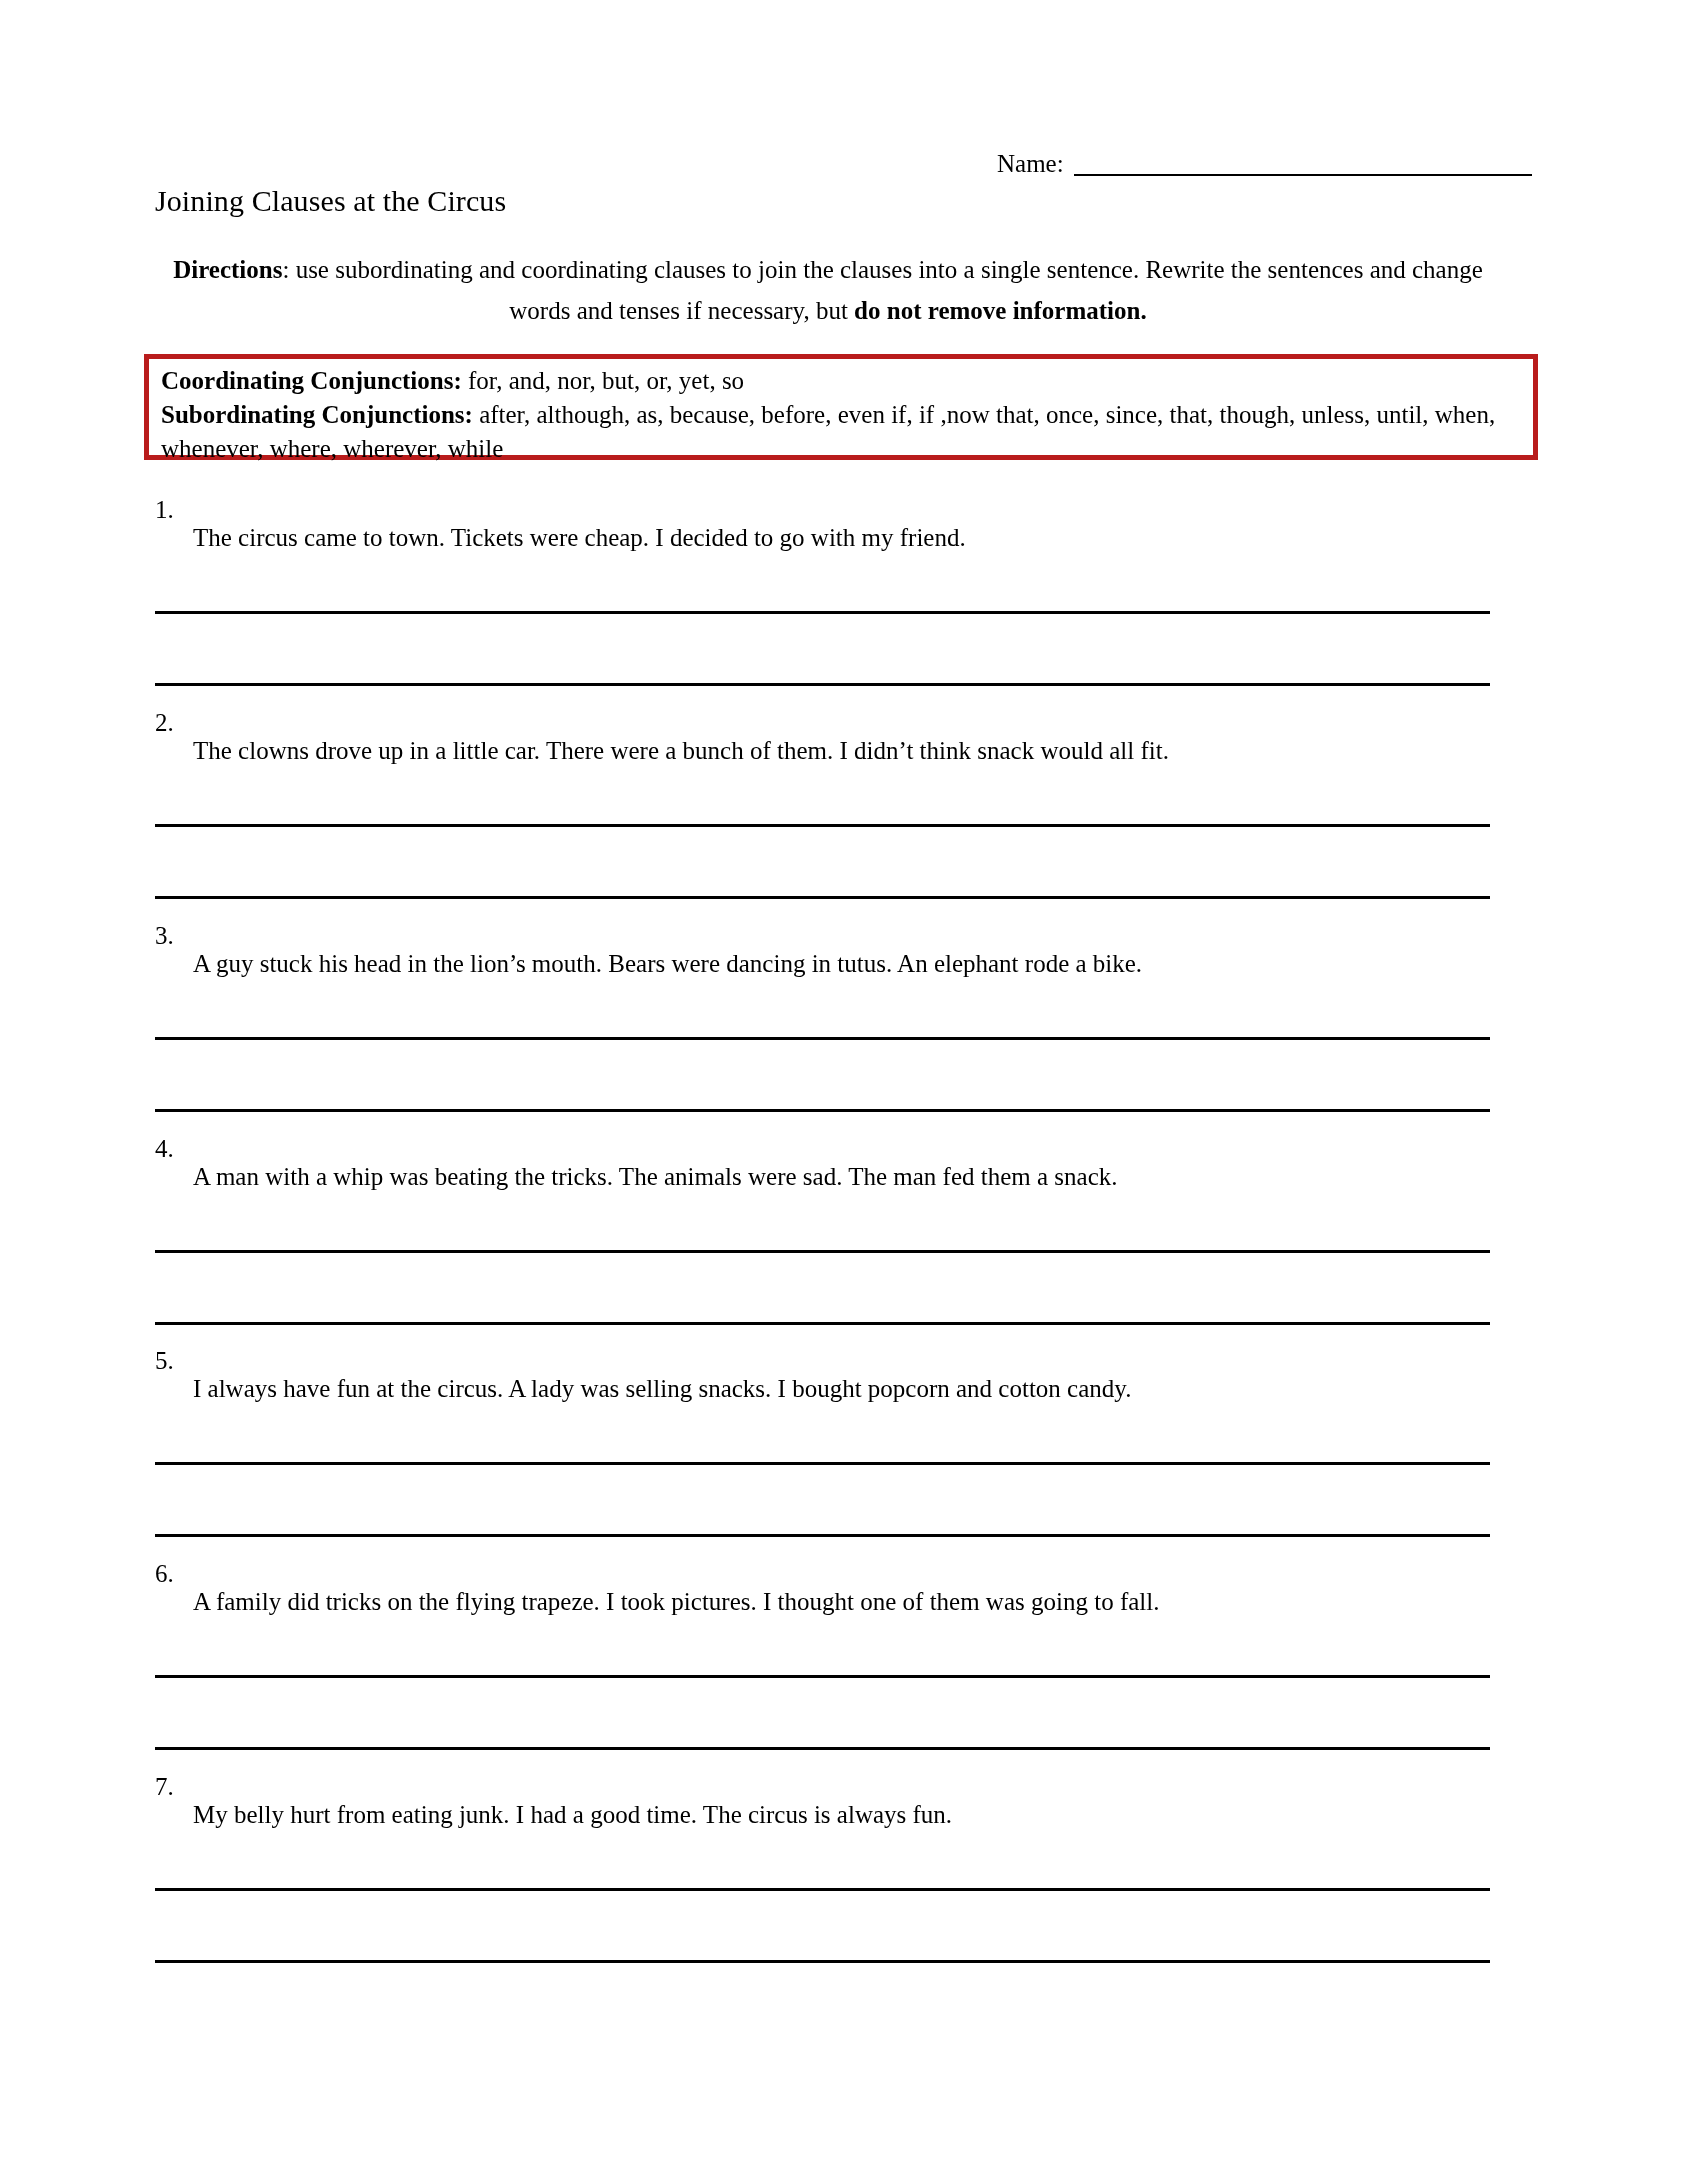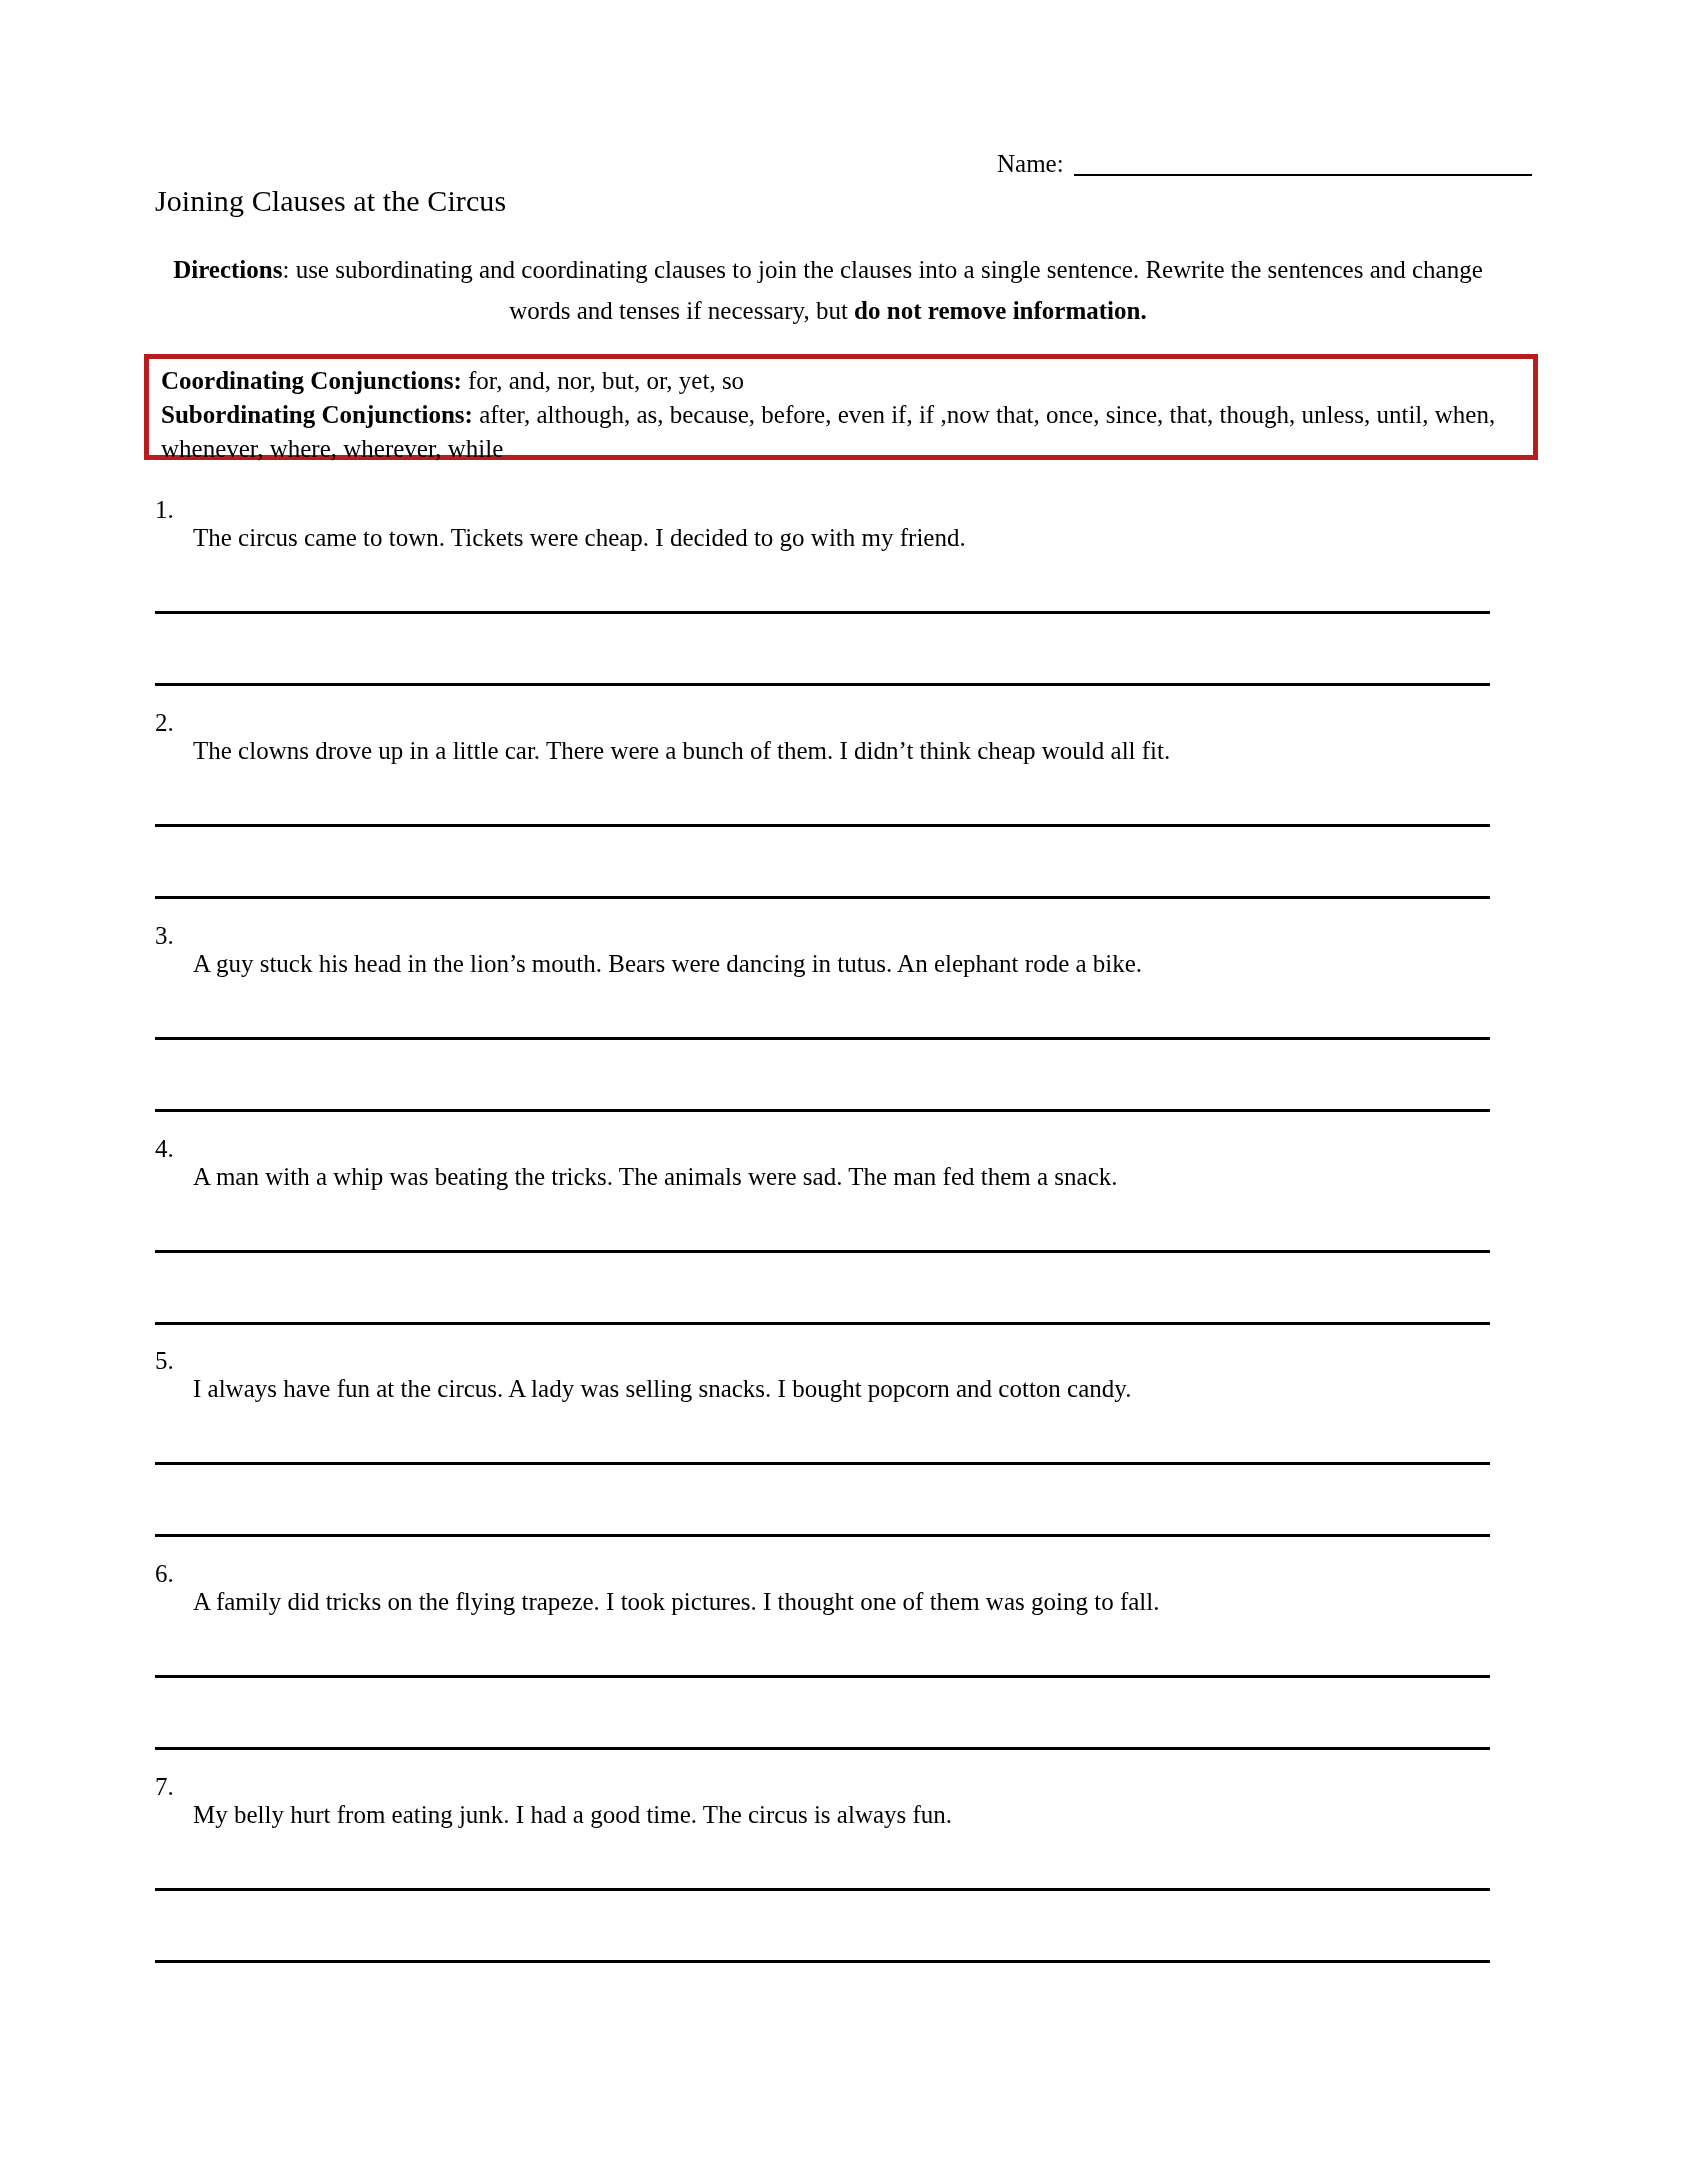--- a/index.html
+++ b/index.html
@@ -143,21 +143,21 @@
       <span class="q-num">1.</span>
       <span class="q-body">The circus came to town.  Tickets were cheap.  I decided to go with my friend.</span>
     </div>
     <div class="ans-line" style="top:116px;"></div>
     <div class="ans-line" style="top:188px;"></div>
   </div>
 
   <div class="q-block" style="top:708px;">
     <div class="q-text">
       <span class="q-num">2.</span>
-      <span class="q-body">The clowns drove up in a little car.  There were a bunch of them.  I didn’t think cheap would all fit.</span>
+      <span class="q-body">The clowns drove up in a little car.  There were a bunch of them.  I didn’t think snack would all fit.</span>
     </div>
     <div class="ans-line" style="top:116px;"></div>
     <div class="ans-line" style="top:188px;"></div>
   </div>
 
   <div class="q-block" style="top:921px;">
     <div class="q-text">
       <span class="q-num">3.</span>
       <span class="q-body">A guy stuck his head in the lion’s mouth.  Bears were dancing in tutus.  An elephant rode a bike.</span>
     </div>

